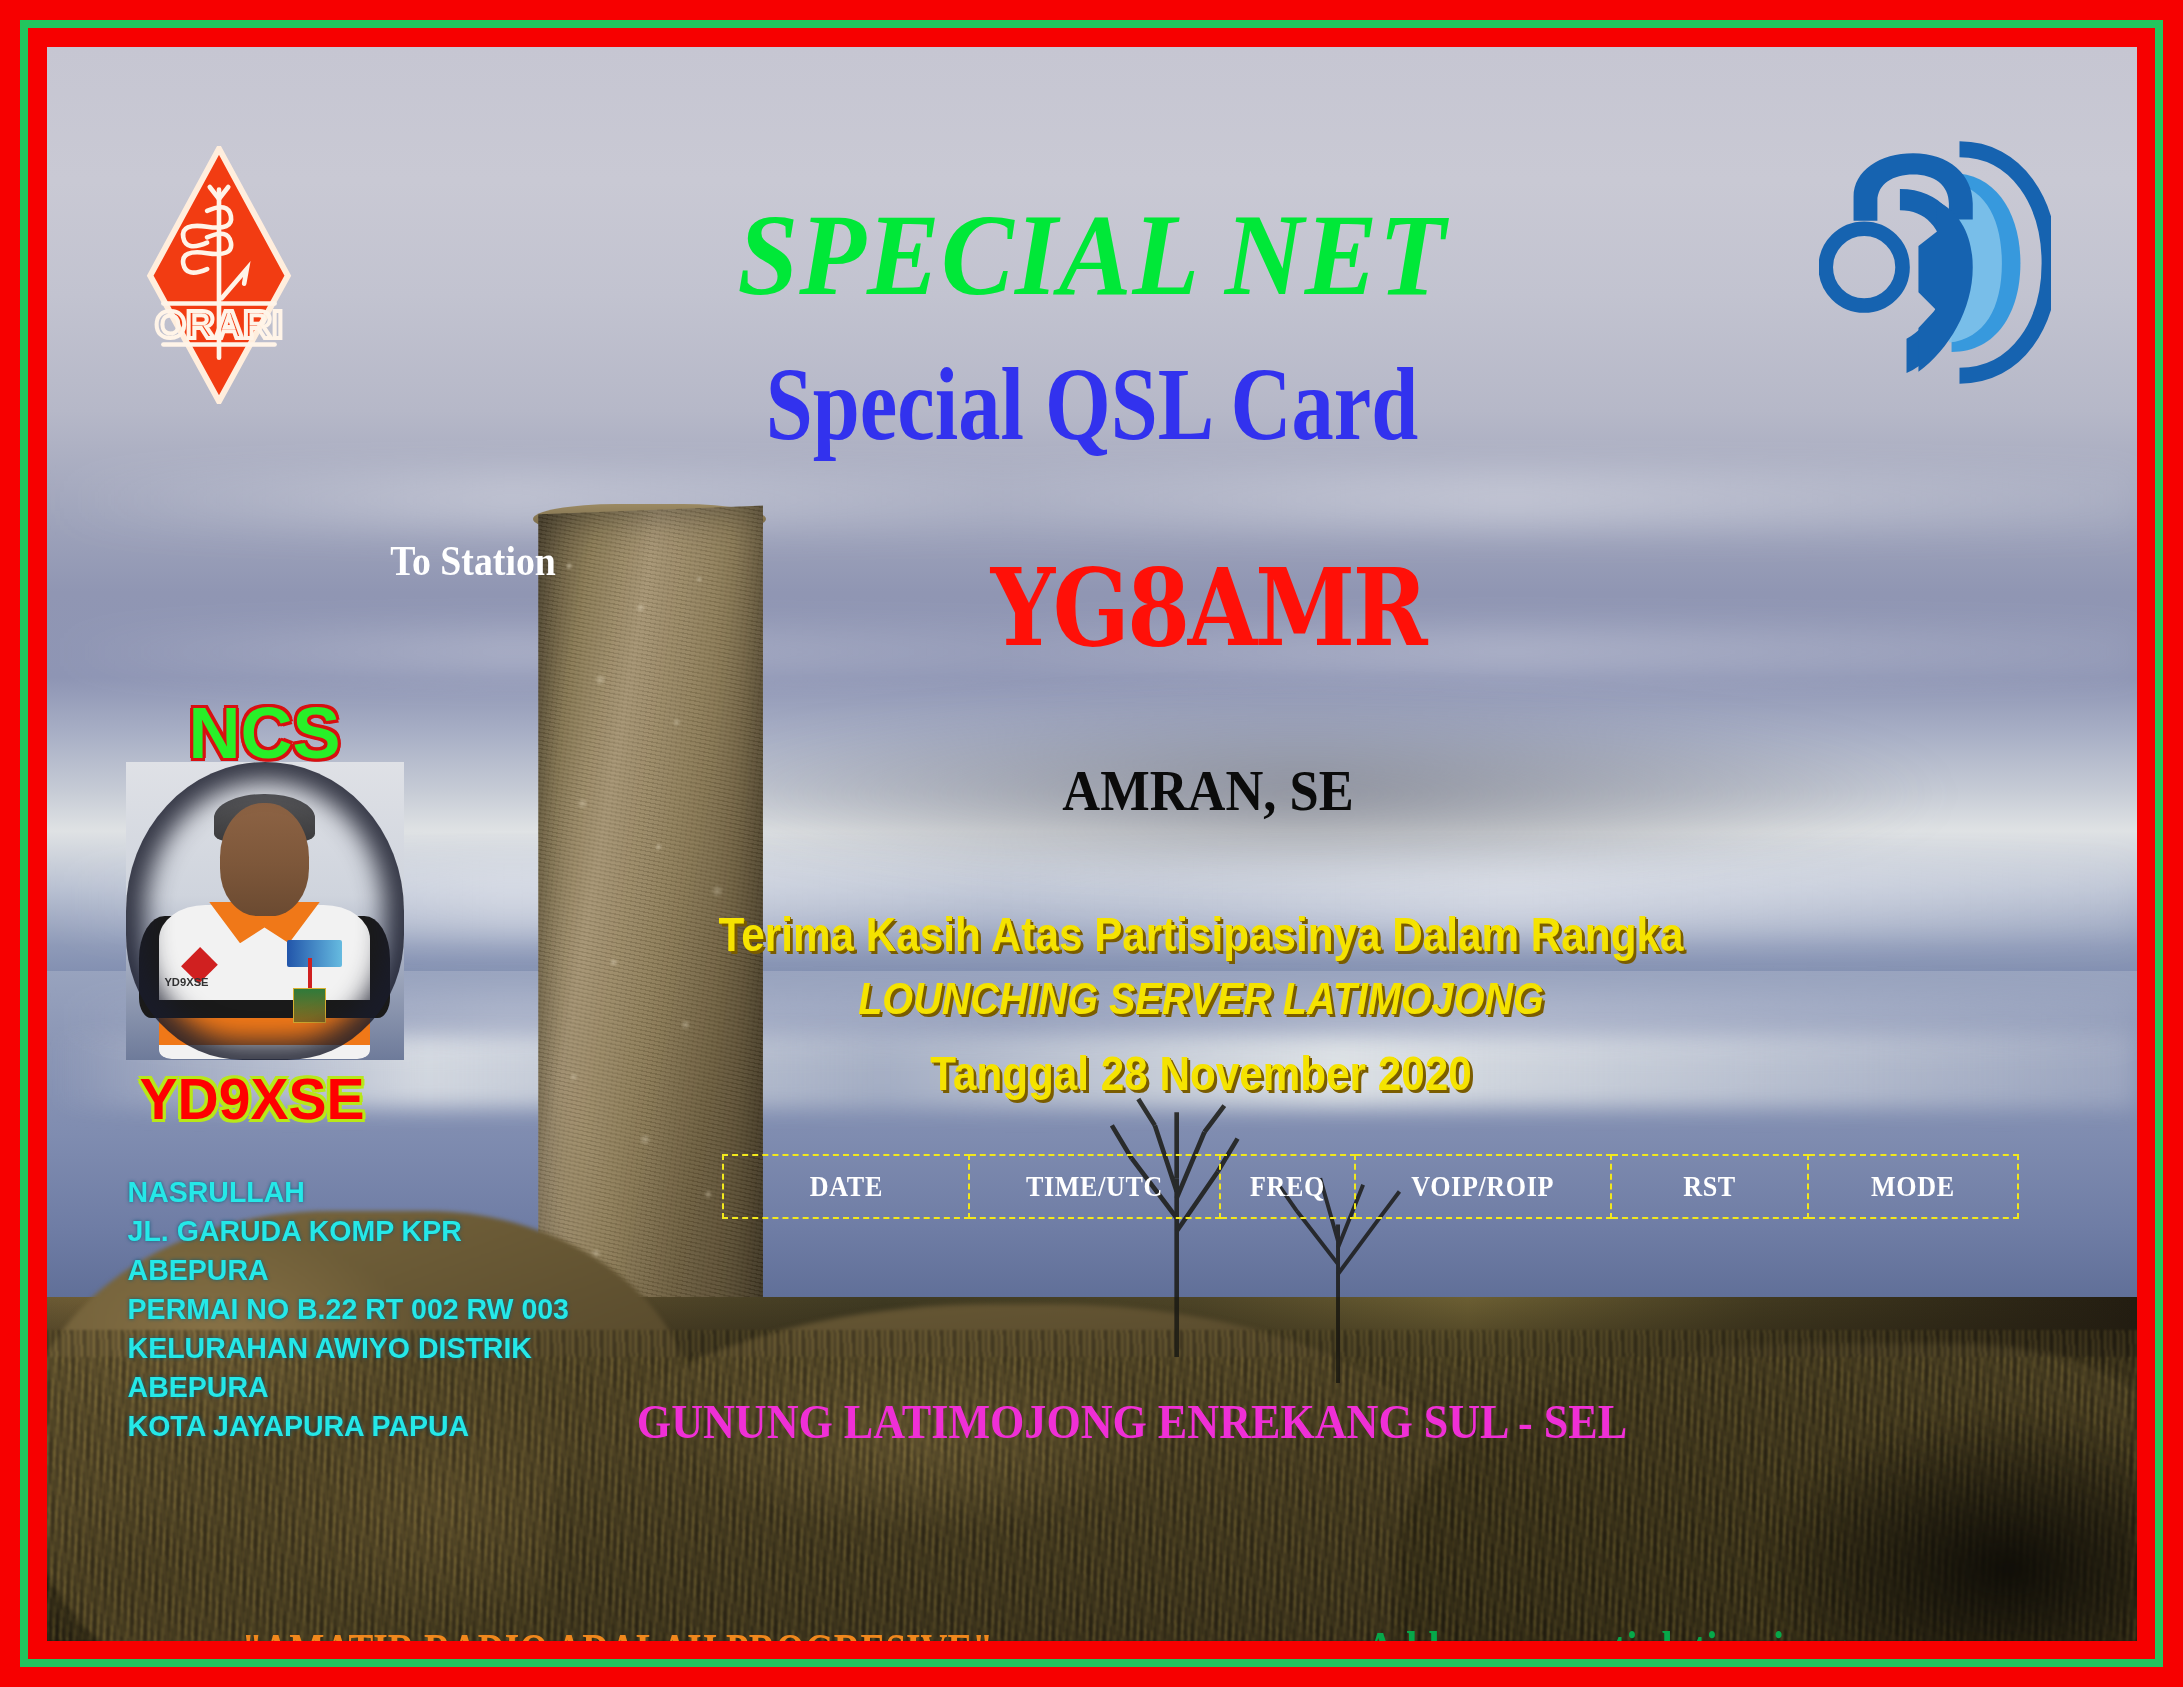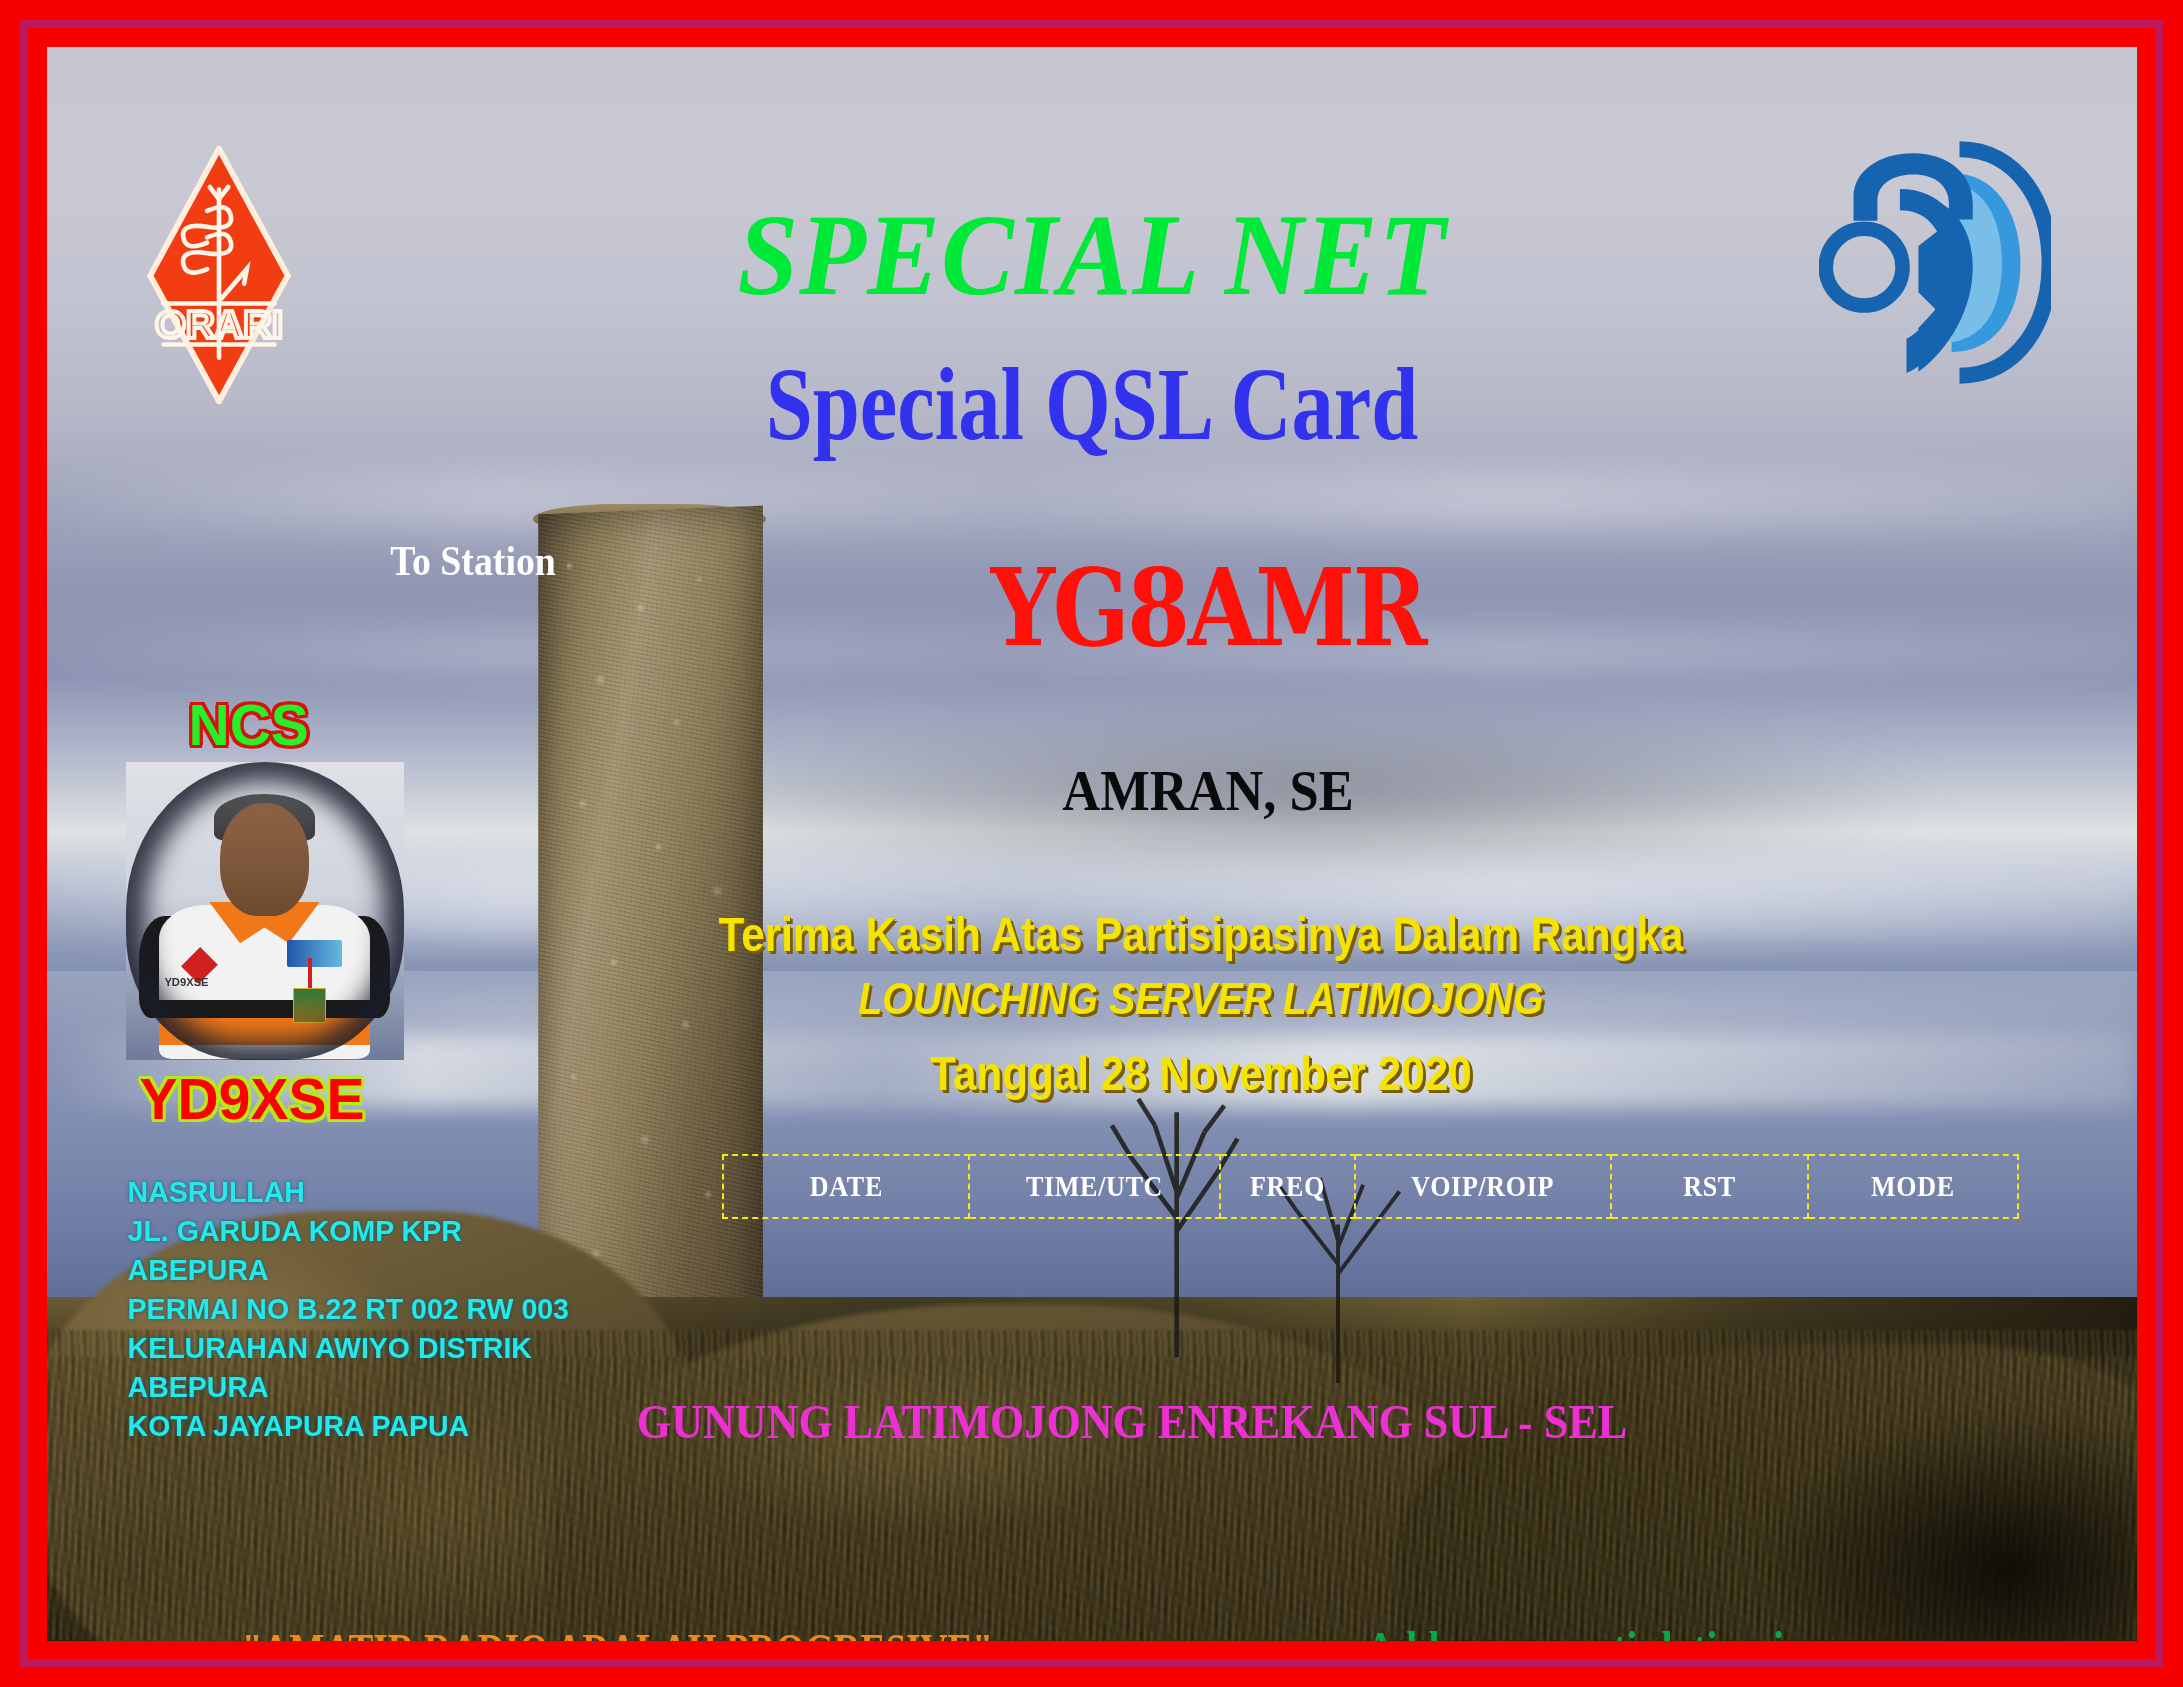--- a/index.html
+++ b/index.html
@@ -11,21 +11,21 @@
 
   
   #card{
     position:absolute;left:0;top:0;width:2183px;height:1687px;
     background:#f70000;
     box-sizing:border-box;
     padding:20px;
   }
   #white-gap{
     position:relative;width:100%;height:100%;
-    background:#be185d;box-sizing:border-box;padding:8px;
+    background:#22c55e;box-sizing:border-box;padding:8px;
   }
   #red-inner{
     position:relative;width:100%;height:100%;
     background:#f70000;box-sizing:border-box;padding:18.5px;
   }
   #photo{
     position:relative;width:100%;height:100%;overflow:hidden;
     background:#b9bcca;
   }
 
@@ -205,21 +205,21 @@
 
   #to-station{
     left:334px;top:490px;
     color:#ffffff;font-weight:bold;font-size:42px;
     font-family:"Liberation Serif", serif;
     transform:scaleX(.9);
   }
 
   #ncs{
     left:142px;top:645px;
-    color:#28f028;font-weight:bold;font-size:57px;
+    color:#28f028;font-weight:bold;font-size:72px;
     font-family:"Liberation Sans", sans-serif;
     text-shadow:
       -2.6px -2.6px 0 #d81010, 2.6px -2.6px 0 #d81010,
       -2.6px  2.6px 0 #d81010, 2.6px  2.6px 0 #d81010,
       0 -3.3px 0 #d81010, 0 3.3px 0 #d81010,
       -3.3px 0 0 #d81010, 3.3px 0 0 #d81010;
   }
   #yd9xse{
     left:93px;top:1019px;
     color:#ff0000;font-weight:bold;font-size:57px;

